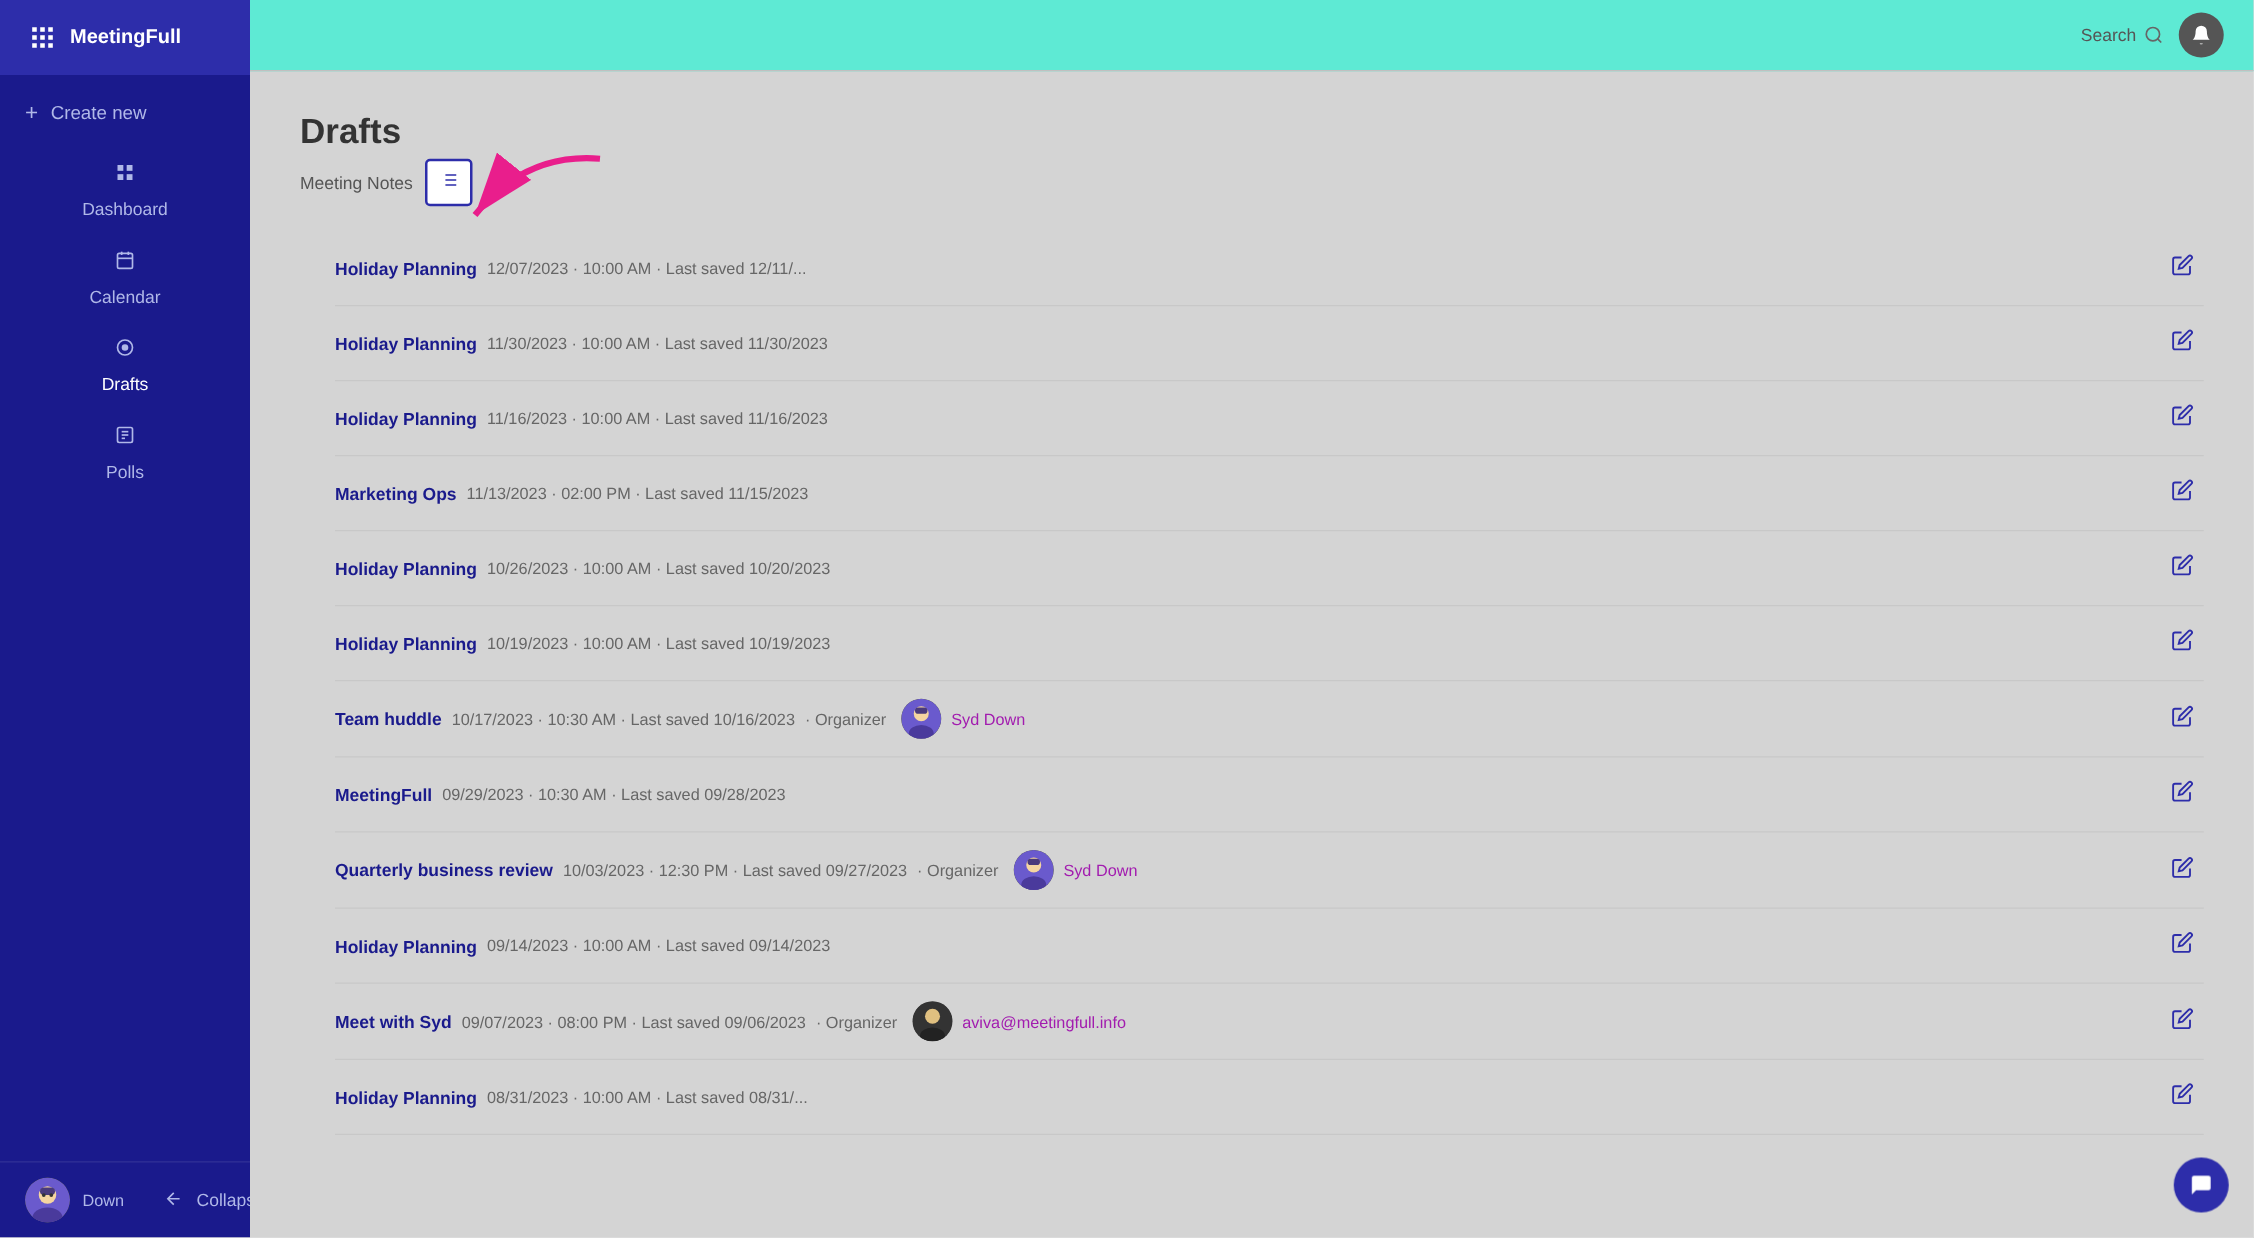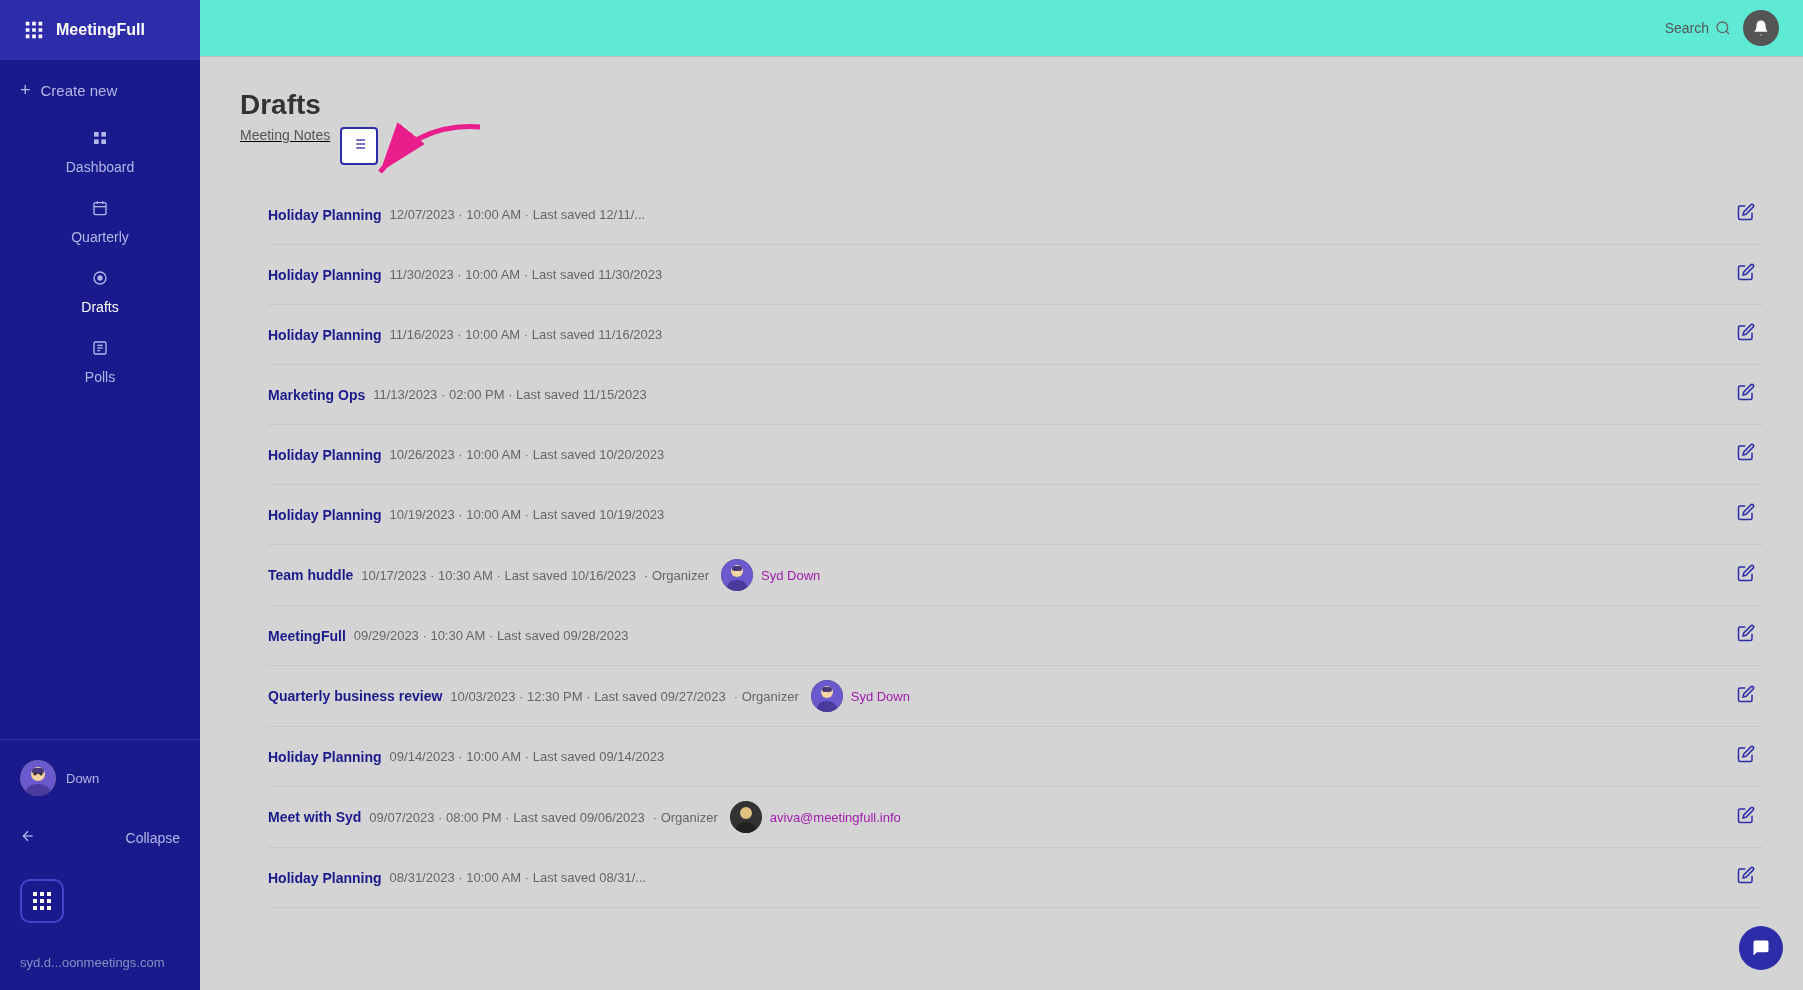--- a/index.html
+++ b/index.html
@@ -60,24 +60,23 @@
     .sidebar-item.active { color: white; }
     .sidebar-item-icon {
       width: 18px;
       height: 18px;
       display: flex;
       align-items: center;
       justify-content: center;
       font-size: 15px;
     }
     .sidebar-bottom {
-      padding: 20px 20px;
+      padding: 8px 20px;
       border-top: 1px solid rgba(255,255,255,0.1);
       display: flex;
-      flex-direction: column;
       gap: 32px;
     }
     .sidebar-user {
       display: flex;
       align-items: center;
       gap: 10px;
       color: #b0b8e8;
       font-size: 13px;
     }
     .user-avatar {
@@ -157,24 +156,23 @@
       position: relative;
     }
     .page-title {
       font-size: 28px;
       font-weight: 600;
       color: #333;
       margin-bottom: 6px;
     }
     .section-header {
       display: flex;
-      align-items: flex-start;
+      align-items: center;
       gap: 10px;
       margin-bottom: 20px;
-      text-decoration: underline;
     }
     .section-label {
       font-size: 14px;
       color: #555;
       font-weight: 500;
     }
     .filter-btn {
       width: 38px;
       height: 38px;
       border: 2px solid #2d2daa;
@@ -301,21 +299,21 @@
     </div>
     <div class="sidebar-item">
       <span class="sidebar-item-icon">
         <svg width="16" height="16" viewBox="0 0 24 24" fill="#b0b8e8">
             <rect x="3" y="4" width="18" height="18" rx="2" ry="2" fill="none" stroke="#b0b8e8" stroke-width="2"></rect>
             <line x1="16" y1="2" x2="16" y2="6" stroke="#b0b8e8" stroke-width="2"></line>
             <line x1="8" y1="2" x2="8" y2="6" stroke="#b0b8e8" stroke-width="2"></line>
             <line x1="3" y1="10" x2="21" y2="10" stroke="#b0b8e8" stroke-width="2"></line>
           </svg>
       </span>
-      <span>Quarterly</span>
+      <span>Calendar</span>
     </div>
     <div class="sidebar-item active">
       <span class="sidebar-item-icon">
         <svg width="16" height="16" viewBox="0 0 24 24" fill="none" stroke="#b0b8e8" stroke-width="2">
             <circle cx="12" cy="12" r="9"></circle>
             <circle cx="12" cy="12" r="3" fill="#b0b8e8"></circle>
           </svg>
       </span>
       <span style="color:white;">Drafts</span>
     </div>

